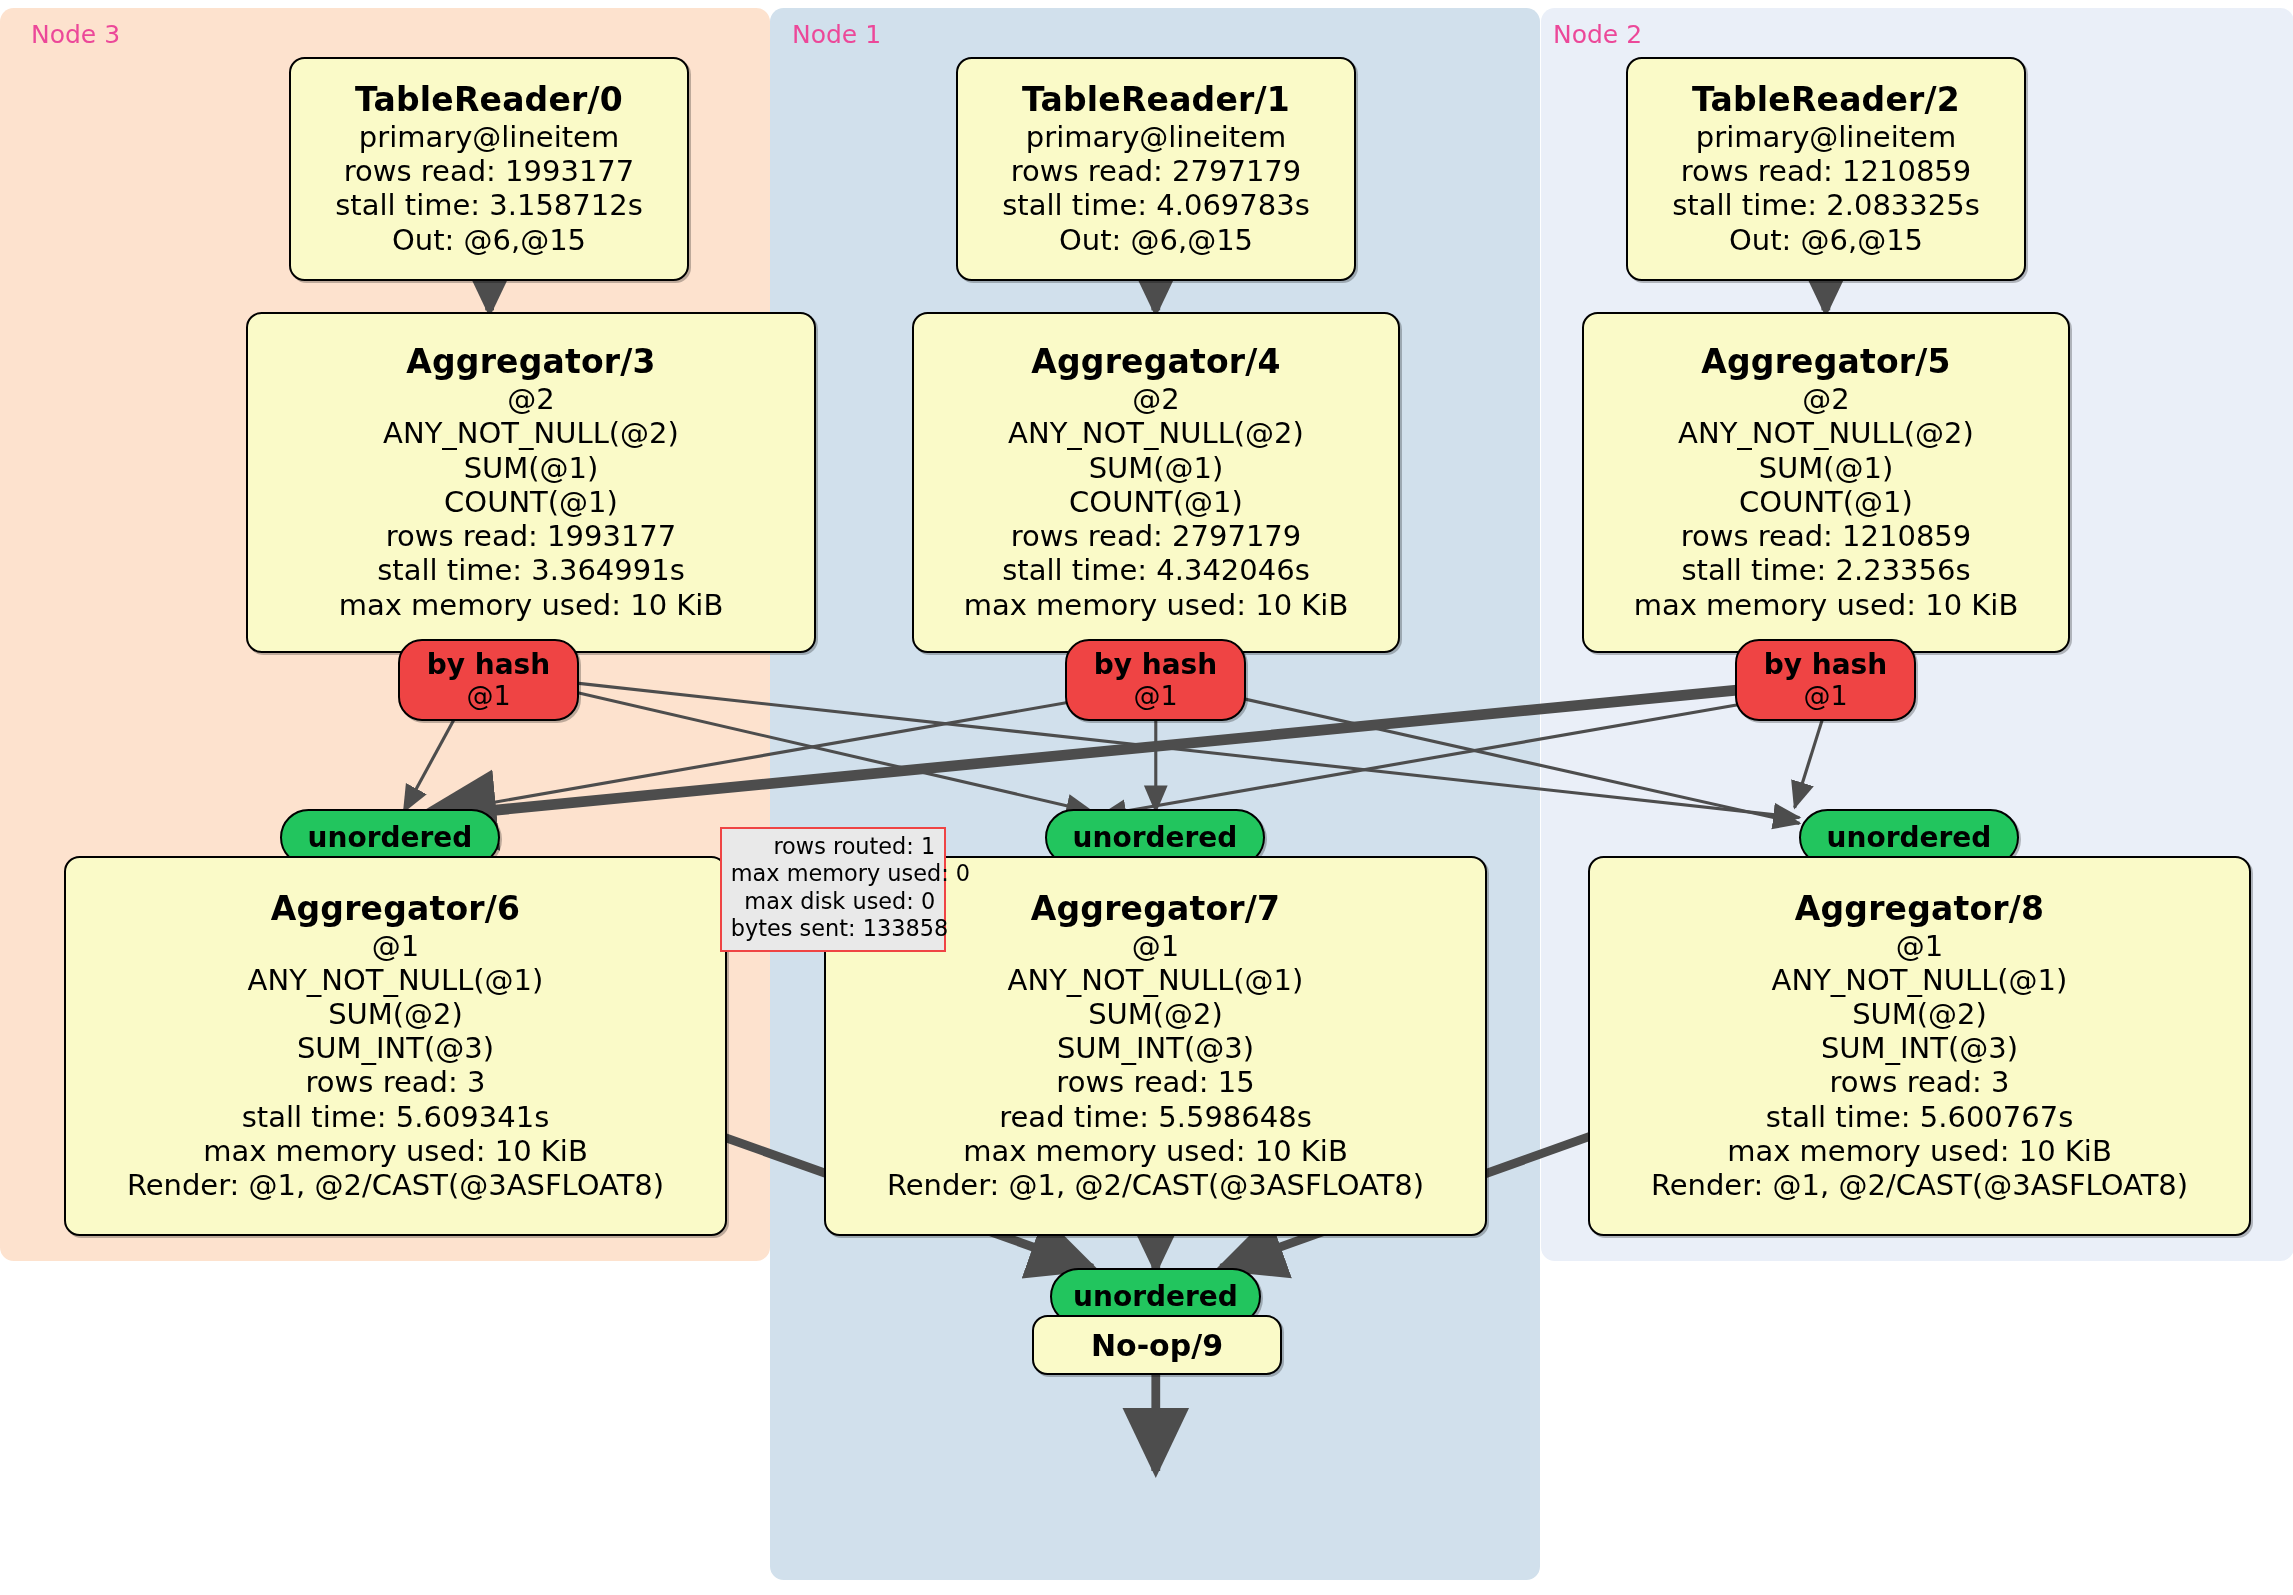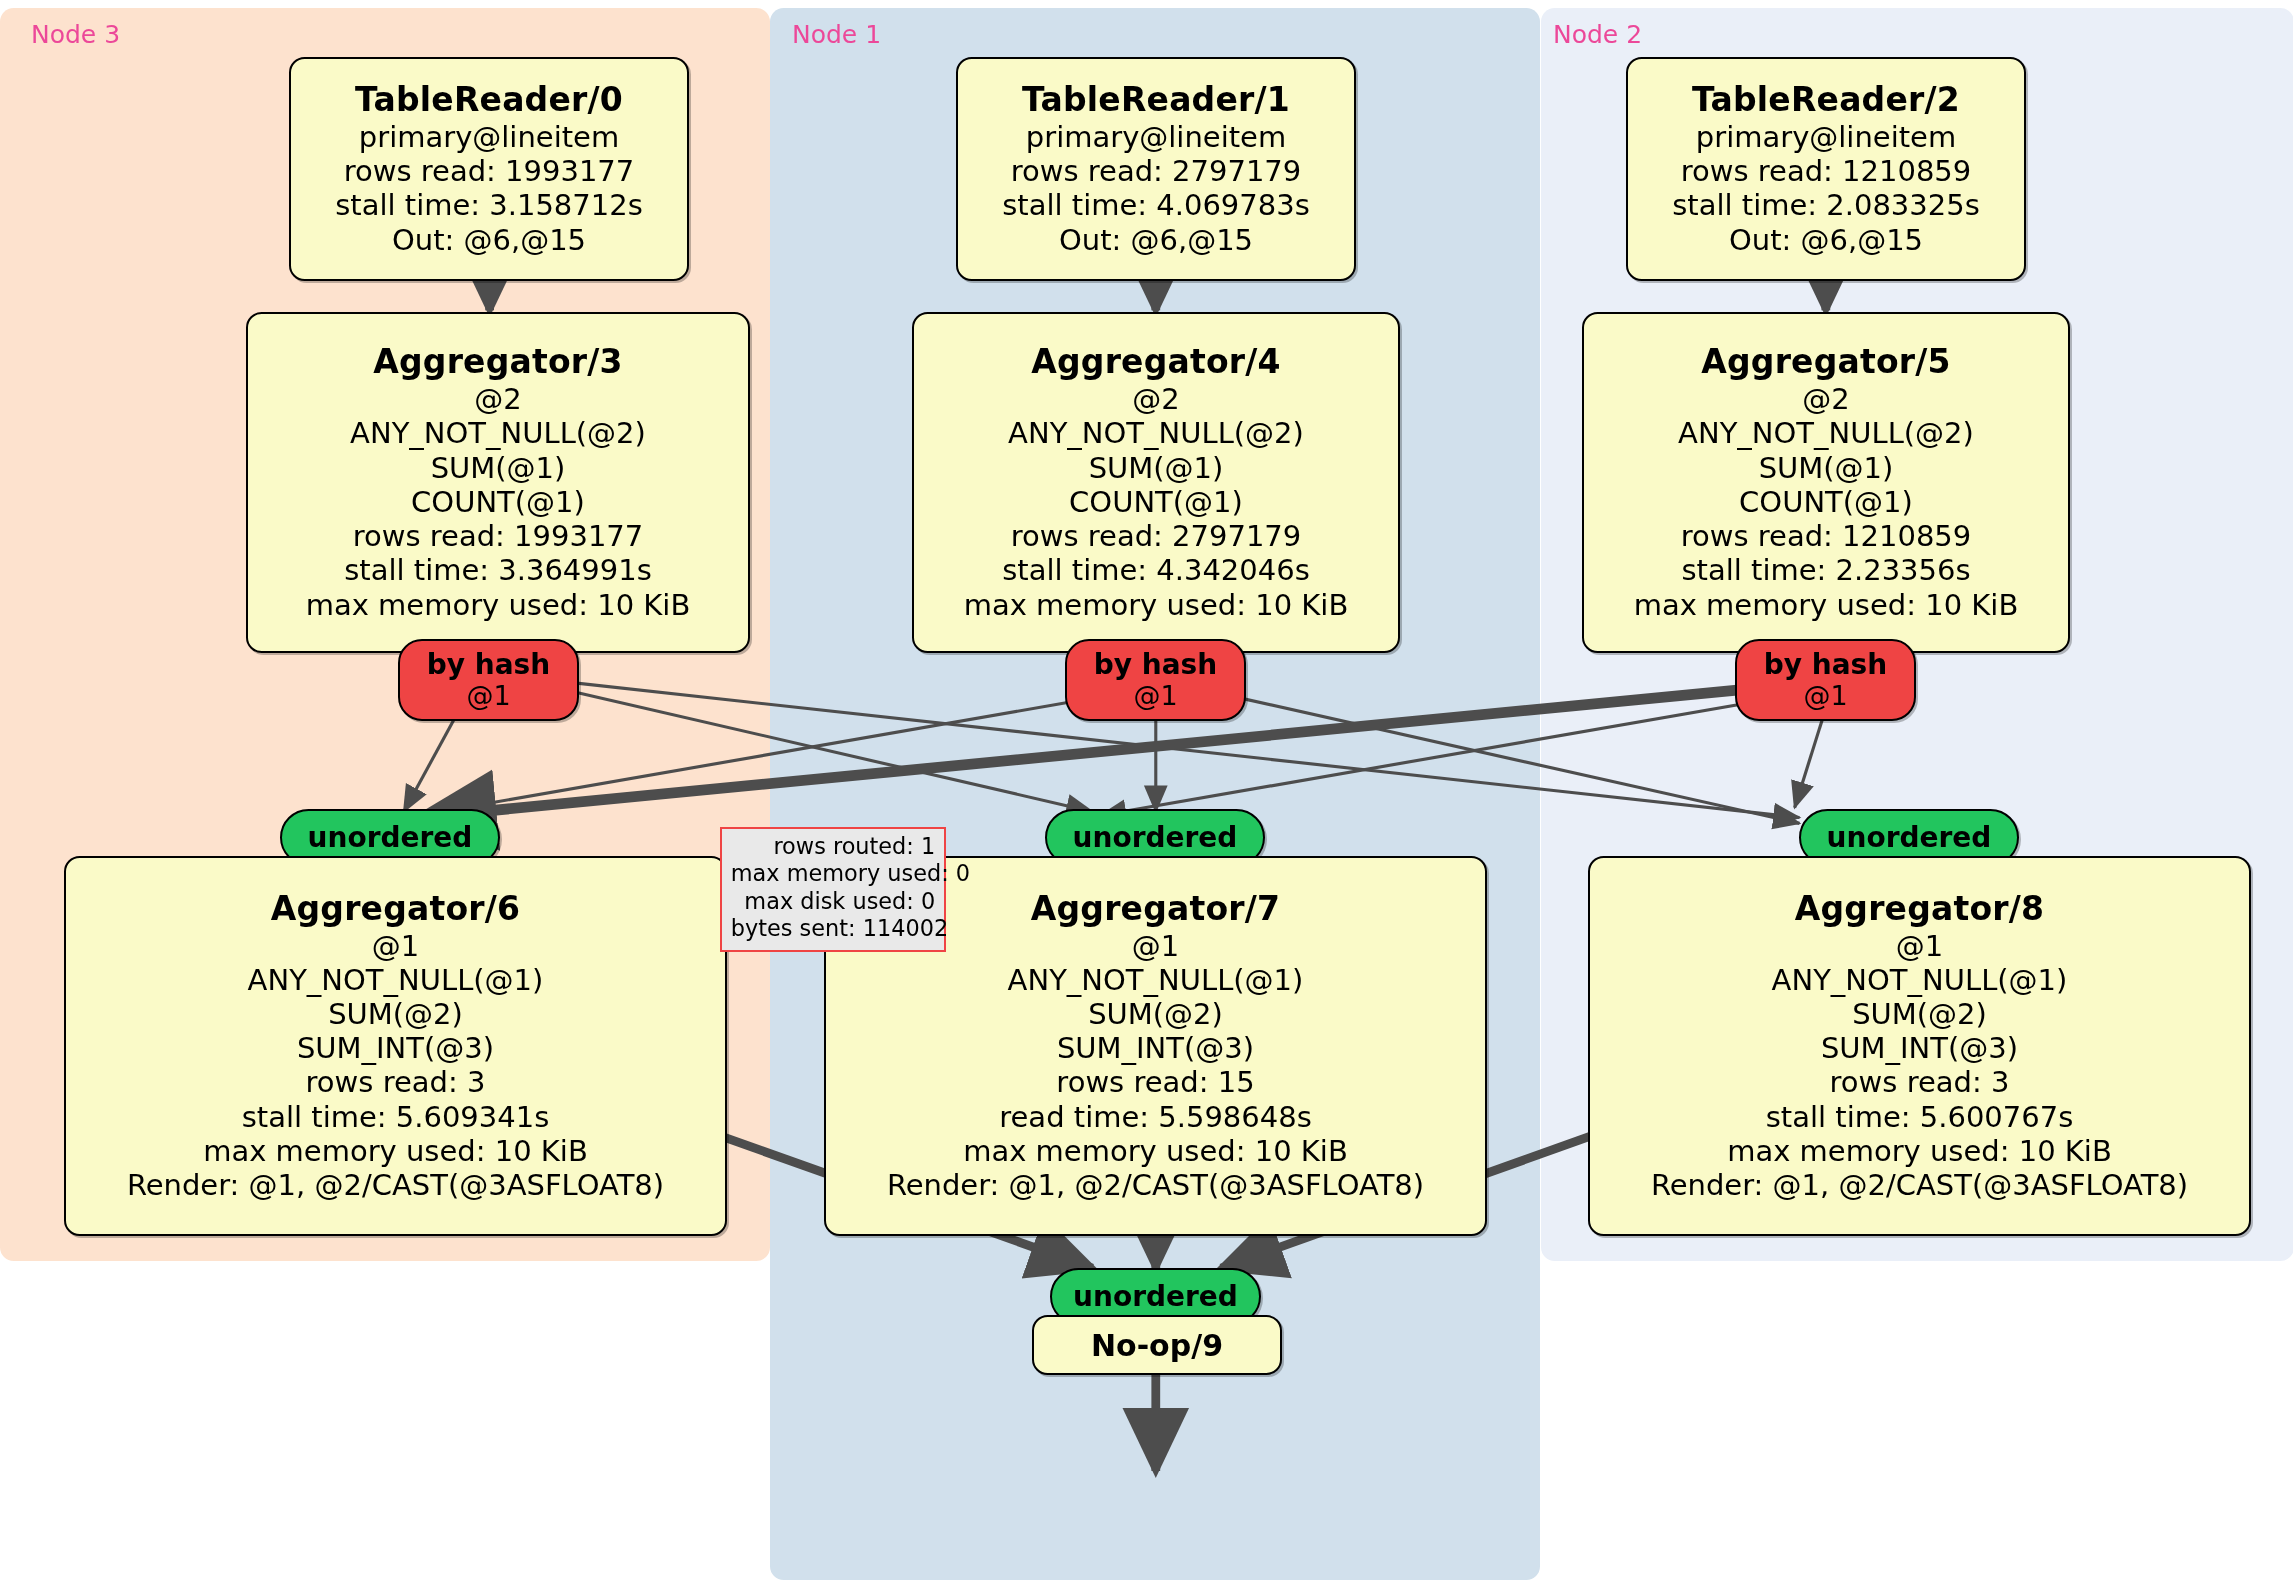--- a/index.html
+++ b/index.html
@@ -117,21 +117,21 @@
   </div>
 
   <div class="node opbox" style="left:1626px;top:57px;width:400px;height:224px;">
     <div class="title">TableReader/2</div>
     <div class="line">primary@lineitem</div>
     <div class="line">rows read: 1210859</div>
     <div class="line">stall time: 2.083325s</div>
     <div class="line">Out: @6,@15</div>
   </div>
 
-  <div class="node opbox" style="left:246px;top:312px;width:504px;height:341px;">
+  <div class="node opbox" style="left:246px;top:312px;width:570px;height:341px;">
     <div class="title">Aggregator/3</div>
     <div class="line">@2</div>
     <div class="line">ANY_NOT_NULL(@2)</div>
     <div class="line">SUM(@1)</div>
     <div class="line">COUNT(@1)</div>
     <div class="line">rows read: 1993177</div>
     <div class="line">stall time: 3.364991s</div>
     <div class="line">max memory used: 10 KiB</div>
   </div>
 
@@ -213,21 +213,21 @@
     <div class="line">rows read: 3</div>
     <div class="line">stall time: 5.600767s</div>
     <div class="line">max memory used: 10 KiB</div>
     <div class="line">Render: @1, @2/CAST(@3ASFLOAT8)</div>
   </div>
 
   <div class="tipbox" style="left:720px;top:827px;width:226px;height:125px;">
     <div class="line">rows routed: 1</div>
     <div class="line">max memory used: 0</div>
     <div class="line">max disk used: 0</div>
-    <div class="line">bytes sent: 114002</div>
+    <div class="line">bytes sent: 133858</div>
   </div>
 
   <div class="node pill unordered" style="left:1050px;top:1268px;width:211px;height:57px;">
     <div class="title">unordered</div>
   </div>
 
   <div class="node opbox" style="left:1032px;top:1315px;width:250px;height:60px;">
     <div class="small-title">No-op/9</div>
   </div>
 

